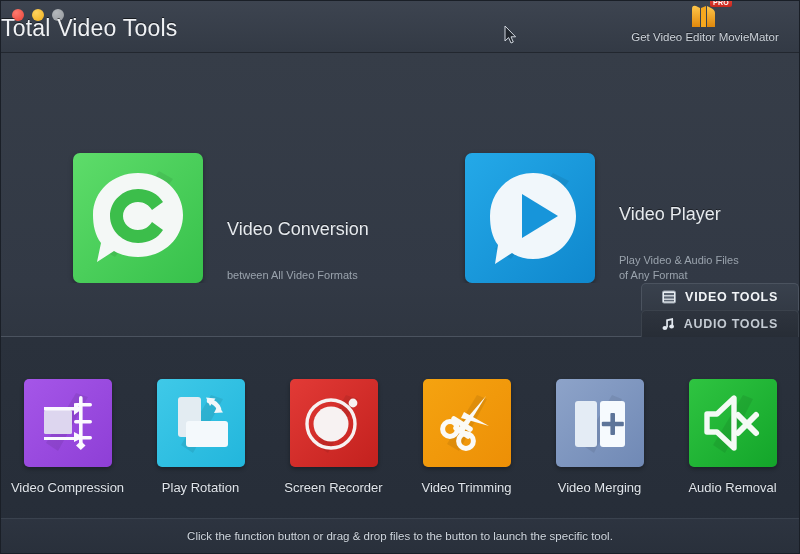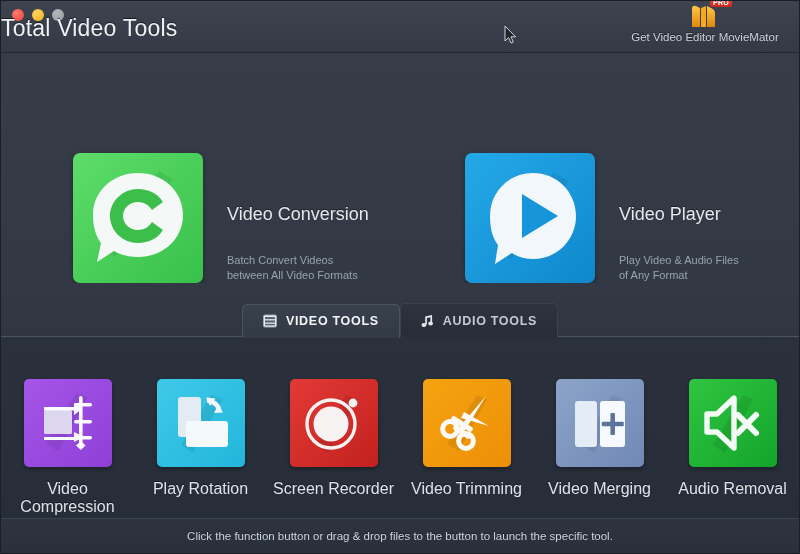--- a/index.html
+++ b/index.html
@@ -75,21 +75,21 @@
     text-shadow:0 -1px 0 rgba(0,0,0,.45);
   }
   .feat-sub {
     font-size:11px; color:#9aa3ad; line-height:15px;
   }
 
   
   .tabstrip {
     position:relative; height:54px;
     background:linear-gradient(#323945, #2f3641);
-    display:flex; align-items:flex-end; justify-content:center;
+    display:flex; align-items:flex-end; justify-content:center;flex-direction:column;
   }
   .tabstrip:after {
     content:""; position:absolute; left:0; right:0; bottom:0;
     height:1px; background:#4b535f;
   }
   .tab {
     position:relative; z-index:2;
     height:34px; padding:0 20px;
     display:flex; align-items:center; gap:9px;
     font-size:12.5px; font-weight:bold; letter-spacing:.7px;
@@ -116,21 +116,21 @@
     display:flex; align-items:flex-start;
     padding-top:42px;
   }
   .tool { flex:1; text-align:center; cursor:pointer; }
   .tool-icon {
     width:88px; height:88px; margin:0 auto 13px;
     border-radius:5px; position:relative;
     box-shadow:0 2px 4px rgba(0,0,0,.32);
   }
   .tool-label {
-    font-size:16px; color:#dfe4ea;
+    font-size:13px; color:#dfe4ea;
     text-shadow:0 -1px 0 rgba(0,0,0,.45);
   }
   .ic-purple { background:linear-gradient(135deg,#a556e8,#8e3fd6); }
   .ic-cyan   { background:linear-gradient(135deg,#3fc9e8,#22b6dc); }
   .ic-red    { background:linear-gradient(135deg,#e23a36,#c3211e); }
   .ic-orange { background:linear-gradient(135deg,#f5a310,#ed8f06); }
   .ic-steel  { background:linear-gradient(135deg,#8da3c9,#7089b5); }
   .ic-green  { background:linear-gradient(135deg,#2fc441,#13a52a); }
 
   
@@ -194,21 +194,20 @@
                    C22,82 20,72 20,62 C20,38 40,20 65,20 Z" fill="#f4f8f6"></path>
           <path d="M65,36 C76,36 85,41 90,49 L79,57 C76,52 71,49 65,49
                    C57,49 50,55 50,63 C50,71 57,77 65,77
                    C71,77 76,74 79,69 L90,77 C85,85 76,90 65,90
                    C50,90 37,78 37,63 C37,48 50,36 65,36 Z" fill="#3cbe4b"></path>
         </svg>
       </div>
       <div class="feat-text">
         <div class="feat-title">Video Conversion</div>
         <div class="feat-sub">
-          <div>Batch Convert Videos</div>
           <div>between All Video Formats</div>
         </div>
       </div>
     </div>
 
     <div class="feature">
       <div class="feat-icon blue">
         <svg viewBox="0 0 130 130" width="130" height="130">
           <path d="M104,28 L46,106 L30,96 L88,20 Z" fill="#000" opacity="0.07"></path>
           <path d="M68,20 C92,20 111,39 111,63 C111,87 92,106 68,106

